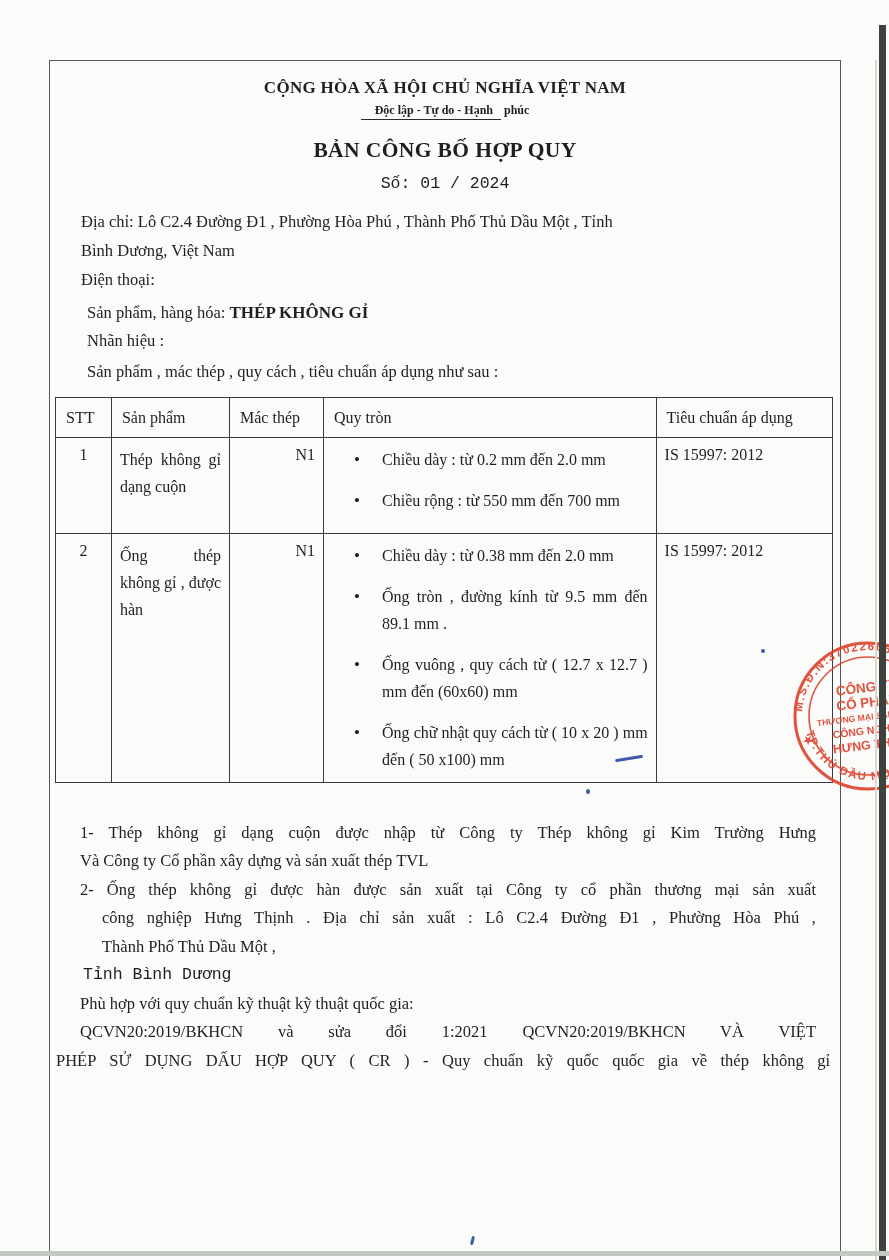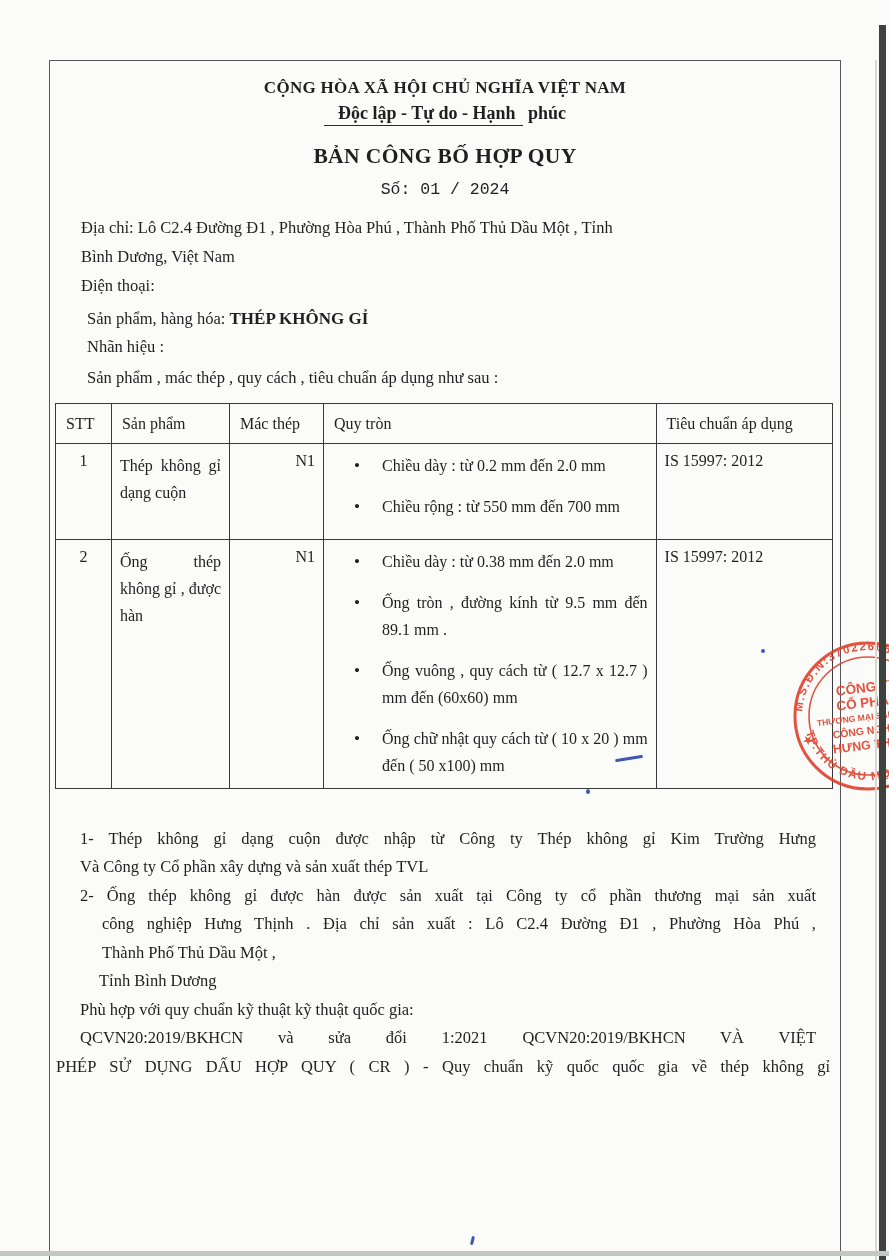--- a/index.html
+++ b/index.html
@@ -14,21 +14,21 @@
   
   .scan-strip-right{position:absolute;top:25px;bottom:0;left:879px;width:7px;background:#3d423e;}
   .scan-line-right{position:absolute;top:60px;bottom:0;left:875px;width:2px;background:#d9d9d3;}
   .scan-bar-bottom{position:absolute;left:0;right:0;top:1251px;height:5px;background:#c4c8c3;}
   
   .border-box{
     position:absolute;left:49px;top:60px;width:792px;height:1239px;
     border:1.6px solid #55565a;background:transparent;box-sizing:border-box;
   }
   .nat1{margin-top:17px;text-align:center;font-weight:bold;font-size:17px;letter-spacing:.3px;}
-  .nat2{margin-top:5px;text-align:center;font-weight:bold;font-size:18px;}
+  .nat2{margin-top:5px;text-align:center;font-weight:bold;font-size:12px;}
   .nat2 .ul{border-bottom:1.8px solid #2a2a2c;padding:0 8px 2px 14px;}
   .doc-title{margin-top:20px;text-align:center;font-weight:bold;font-size:21.5px;letter-spacing:.4px;}
   .doc-num{margin-top:11px;text-align:center;font-size:16.5px;font-family:Liberation Mono, monospace;}
   .body-text{font-size:16.5px;line-height:28.5px;}
   .p-org{margin:15px 26px 0 31px;}
   .p-phone{margin:1px 26px 0 31px;}
   .p-product{margin:4px 26px 0 37px;}
   .p-product b{font-size:17px;}
   .p-brand{margin:0 26px 0 37px;}
   .p-intro{margin:2px 26px 0 37px;}
@@ -44,21 +44,21 @@
   td.c-std{padding:11px 8px 0 11px;}
   tr.r1{height:96px;}
   tr.r2{height:237px;}
   .bullet{position:relative;padding-left:50px;margin-bottom:13px;line-height:27.5px;text-align:justify;}
   .bullet:last-child{margin-bottom:0;}
   .bullet::before{content:"\2022";position:absolute;left:22px;top:0;font-size:17px;}
   
   .notes{margin-top:36px;font-size:16.5px;line-height:28.5px;}
   .nl{margin-left:30px;margin-right:24px;}
   .ind{margin-left:52px;}
-  .prov{margin-left:49px;}
+  .prov{margin-left:33px;font-family:Liberation Mono, monospace;}
   .qc2{margin-left:6px;margin-right:10px;}
   .jl{text-align:justify;text-align-last:justify;}
   
   .stamp{position:absolute;left:758px;top:606px;width:220px;height:220px;opacity:.9;}
   .stamp svg{font-family:"Liberation Sans","DejaVu Sans",sans-serif;}
   
   .pen{position:absolute;background:#3f58ae;border-radius:2px;}
   .pen.m1{left:615px;top:757px;width:28px;height:2.5px;transform:rotate(-9deg);}
   .pen.m2{left:586px;top:789px;width:4px;height:5px;border-radius:50%;}
   .pen.m3{left:471px;top:1236px;width:2.5px;height:9px;transform:rotate(14deg);}

